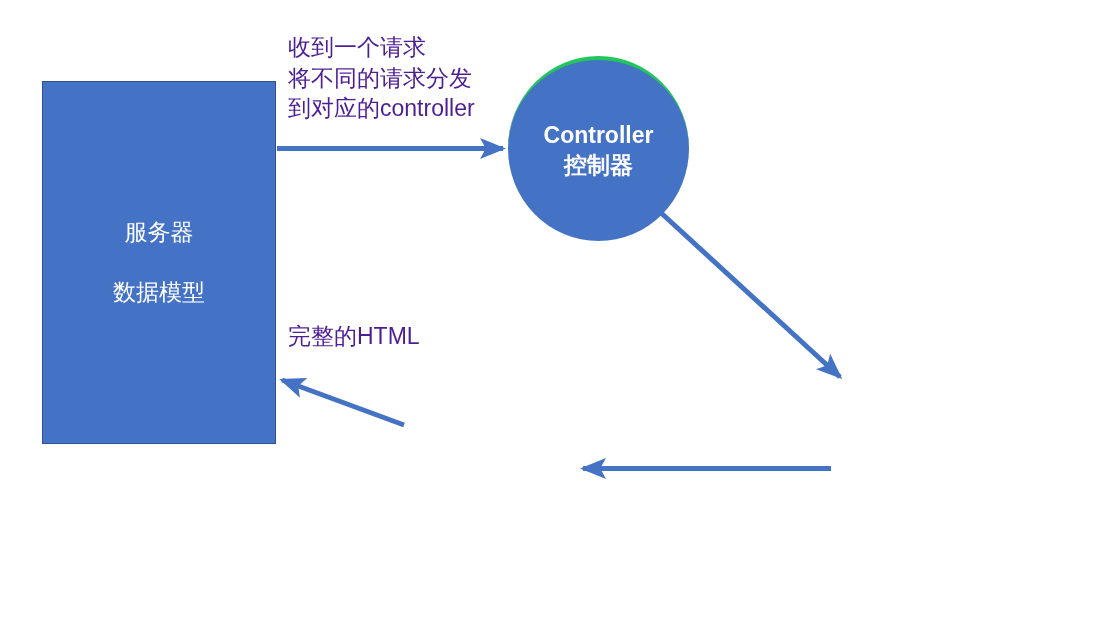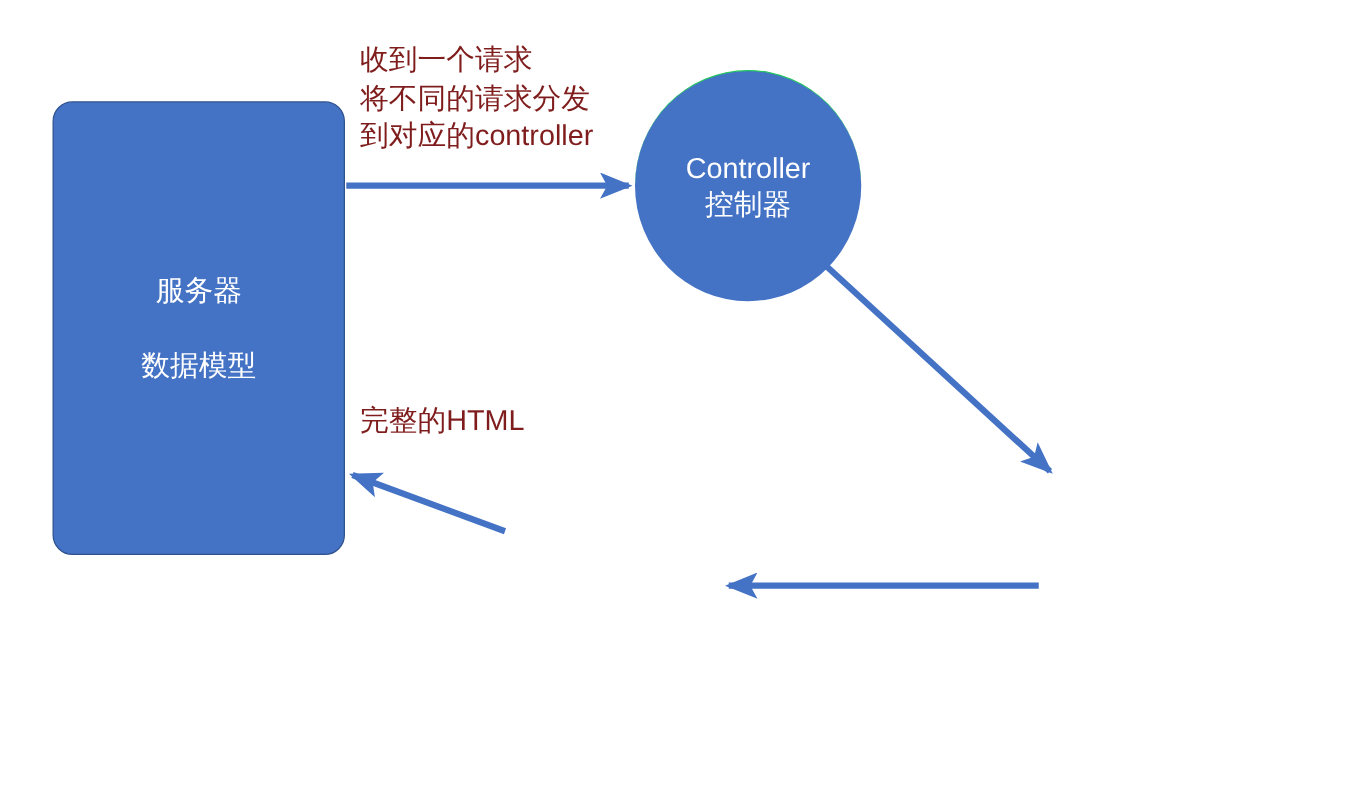--- a/index.html
+++ b/index.html
@@ -30,30 +30,30 @@
     position: absolute;
     background: #4472C4;
     color: #ffffff;
     display: flex;
     flex-direction: column;
     align-items: center;
     justify-content: center;
     text-align: center;
     line-height: 1.28;
     z-index: 3;
-    border-radius: 16px;
   }
   .node-rect {
     border: 1px solid #2F528F;
     box-sizing: border-box;
   }
   .node-circle {
     border-radius: 50%;
-    border-top: 1px solid #22c55e;
+    border-top: 4px solid #22c55e;
     box-sizing: border-box;
+    font-weight: bold;
   }
 
   
   #server-node {
     left: 42px;
     top: 81px;
     width: 234px;
     height: 363px;
     font-size: 23px;
   }
@@ -87,21 +87,21 @@
   }
 
   .node-label-cn,
   .node-label-en {
     display: block;
   }
 
   
   .edge-caption {
     position: absolute;
-    color: #7f1d1d;
+    color: #4c1d95;
     font-size: 23px;
     line-height: 1.33;
     white-space: pre;
     z-index: 4;
   }
   #request-caption {
     left: 288px;
     top: 32px;
   }
   #html-caption {

